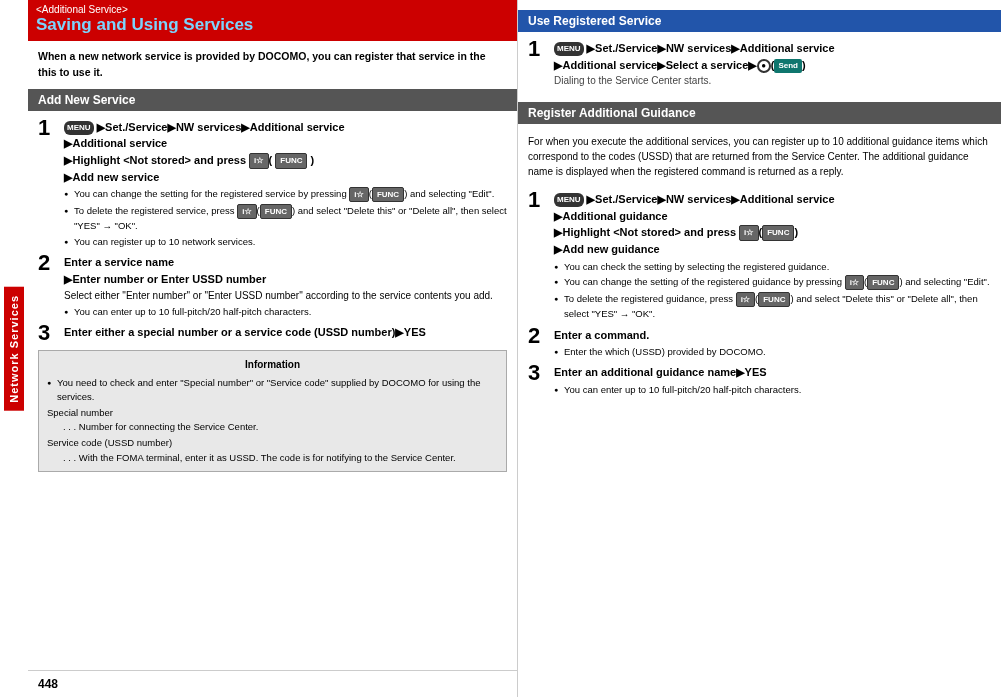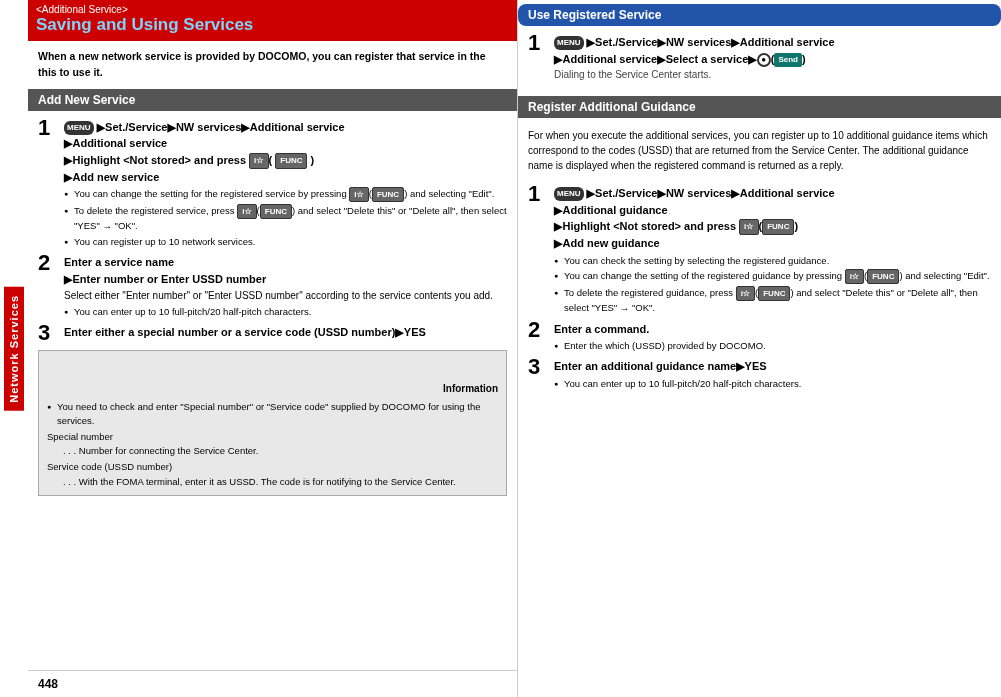--- a/index.html
+++ b/index.html
@@ -192,36 +192,34 @@
       background: #e8e8e8;
       border: 1px solid #aaa;
       padding: 6px 8px;
       margin-top: 6px;
       font-size: 9.5px;
       line-height: 1.5;
     }
     .info-box-header {
       font-weight: bold;
       font-size: 10px;
-      text-align: right;
+      text-align: center;
       margin-bottom: 4px;
-      margin-top: 24px;
     }
 
     
     .page-footer {
       padding: 6px 10px;
       font-size: 12px;
       font-weight: bold;
       border-top: 1px solid #ccc;
     }
 
     .right-panel .section-header-blue {
-      margin-top: 4px;
-      border-radius: 8px;
+      margin-top: 10px;
     }
 
     .right-section {
       padding: 4px 10px;
     }
 
     .dialing-note {
       font-size: 10px;
       color: #444;
       margin-top: 2px;

